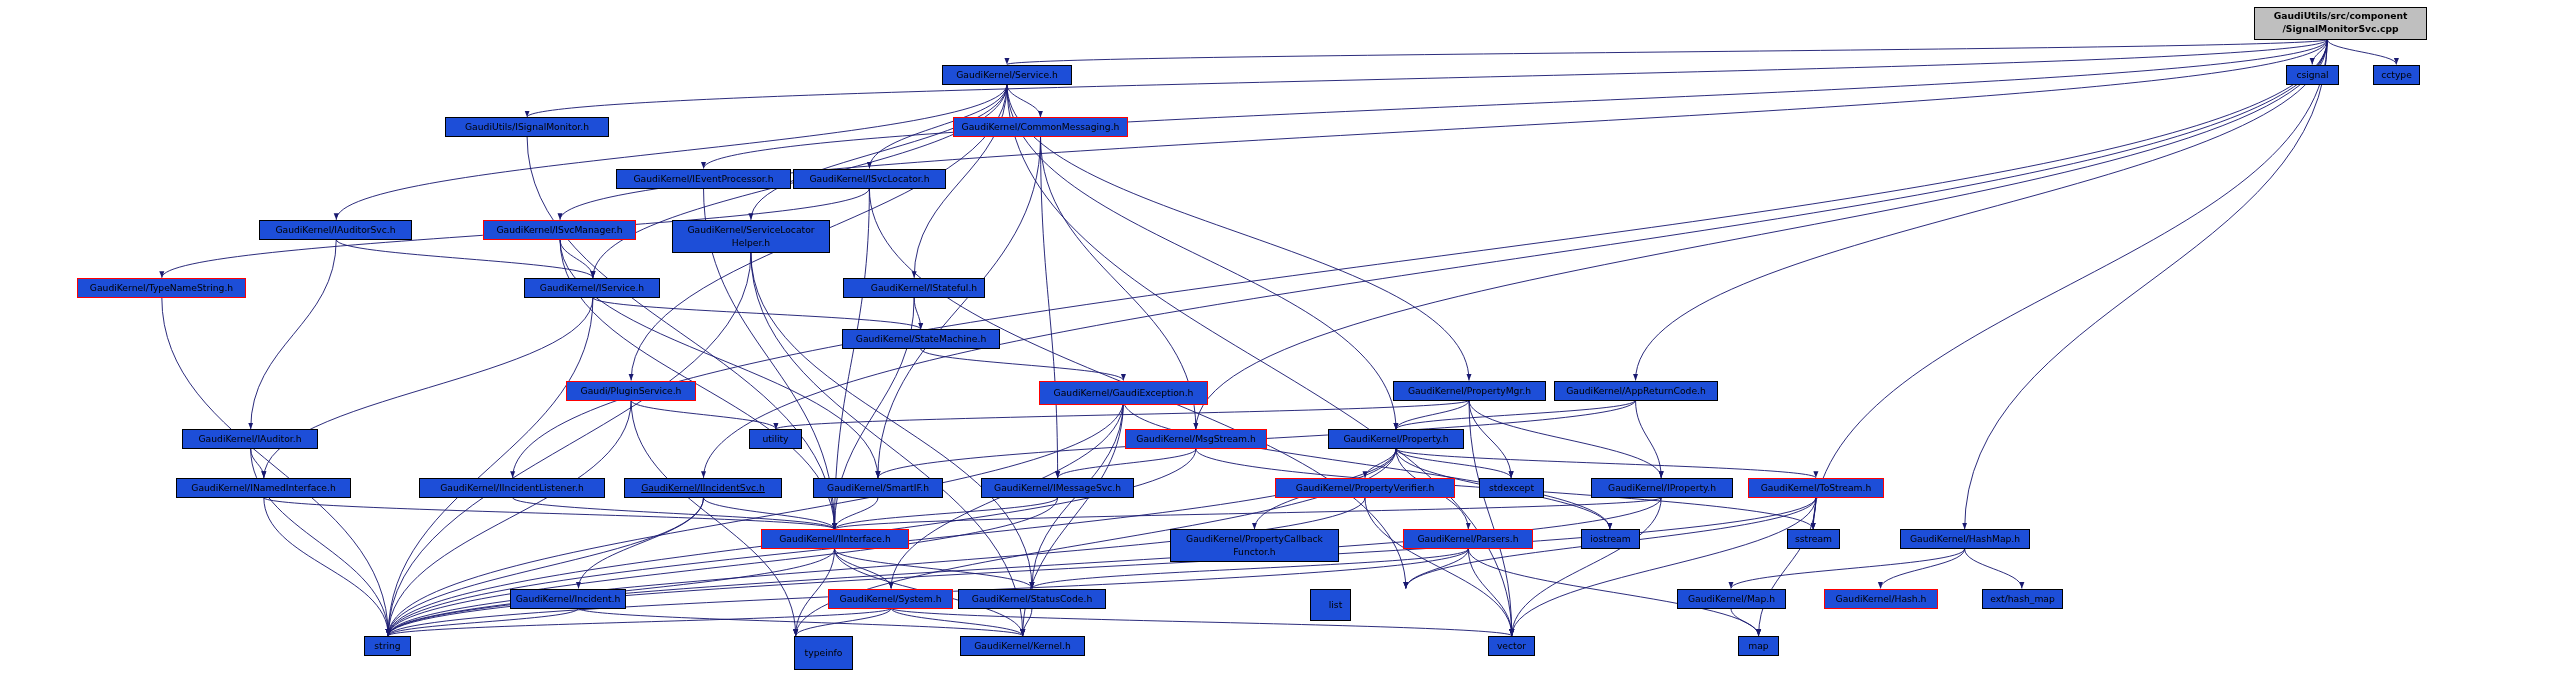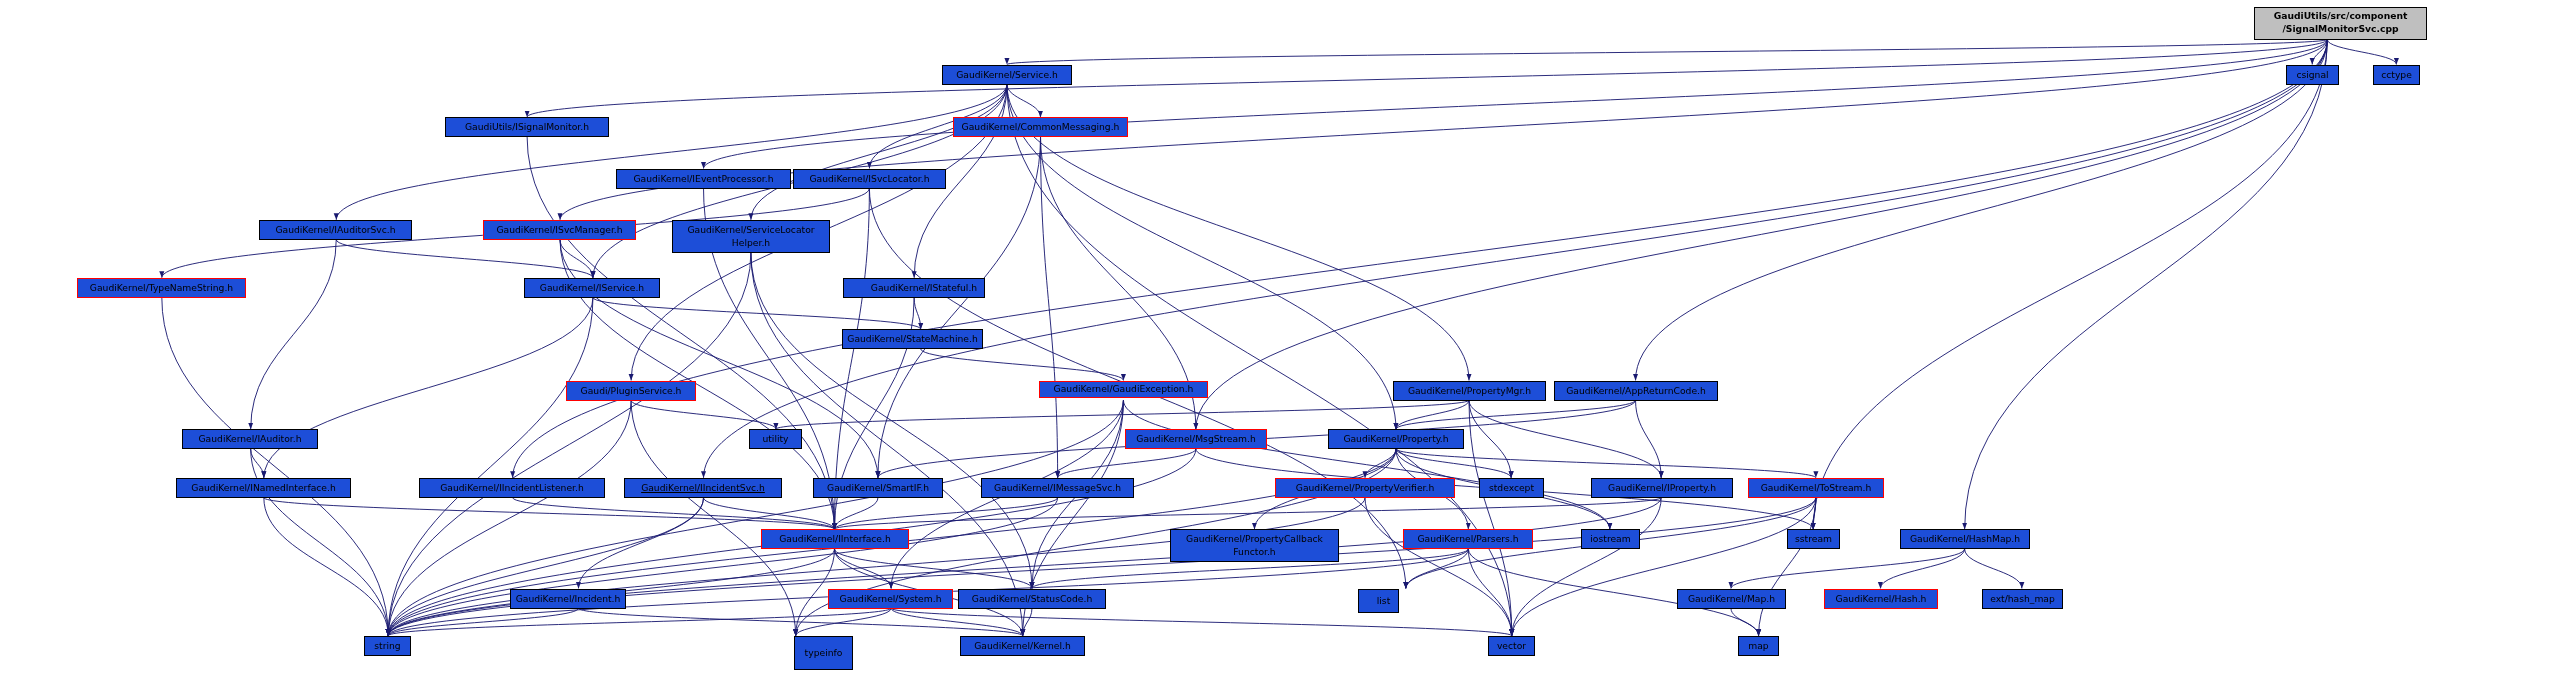--- a/index.html
+++ b/index.html
@@ -197,27 +197,27 @@
     </div>
     <div class="node truncated" style="left: 77px; top: 278px; width: 169px; height: 20px;">
       <div>GaudiKernel/TypeNameString.h</div>
     </div>
     <div class="node" style="left: 524px; top: 278px; width: 136px; height: 20px;">
       <div>GaudiKernel/IService.h</div>
     </div>
     <div class="node" style="left: 843px; top: 278px; width: 142px; height: 20px; padding-left: 20px;">
       <div>GaudiKernel/IStateful.h</div>
     </div>
-    <div class="node" style="left: 842px; top: 329px; width: 141px; height: 20px;">
+    <div class="node" style="left: 842px; top: 329px; width: 158px; height: 20px;">
       <div>GaudiKernel/StateMachine.h</div>
     </div>
     <div class="node truncated" style="left: 566px; top: 381px; width: 130px; height: 20px;">
       <div>Gaudi/PluginService.h</div>
     </div>
-    <div class="node truncated" style="left: 1039px; top: 381px; width: 169px; height: 17px;">
+    <div class="node truncated" style="left: 1039px; top: 381px; width: 169px; height: 24px;">
       <div>GaudiKernel/GaudiException.h</div>
     </div>
     <div class="node" style="left: 1393px; top: 381px; width: 153px; height: 20px;">
       <div>GaudiKernel/PropertyMgr.h</div>
     </div>
     <div class="node" style="left: 1554px; top: 381px; width: 164px; height: 20px;">
       <div>GaudiKernel/AppReturnCode.h</div>
     </div>
     <div class="node" style="left: 182px; top: 429px; width: 136px; height: 20px;">
       <div>GaudiKernel/IAuditor.h</div>
@@ -279,21 +279,21 @@
     </div>
     <div class="node" style="left: 510px; top: 589px; width: 116px; height: 20px;">
       <div>GaudiKernel/Incident.h</div>
     </div>
     <div class="node truncated" style="left: 828px; top: 589px; width: 125px; height: 20px;">
       <div>GaudiKernel/System.h</div>
     </div>
     <div class="node" style="left: 958px; top: 589px; width: 148px; height: 20px;">
       <div>GaudiKernel/StatusCode.h</div>
     </div>
-    <div class="node" style="left: 1358px; top: 589px; width: 41px; height: 24px; padding-left: 10px;">
+    <div class="node" style="left: 1310px; top: 589px; width: 41px; height: 32px; padding-left: 10px;">
       <div>list</div>
     </div>
     <div class="node" style="left: 1677px; top: 589px; width: 109px; height: 20px;">
       <div>GaudiKernel/Map.h</div>
     </div>
     <div class="node truncated" style="left: 1824px; top: 589px; width: 114px; height: 20px;">
       <div>GaudiKernel/Hash.h</div>
     </div>
     <div class="node" style="left: 1982px; top: 589px; width: 81px; height: 20px;">
       <div>ext/hash_map</div>

